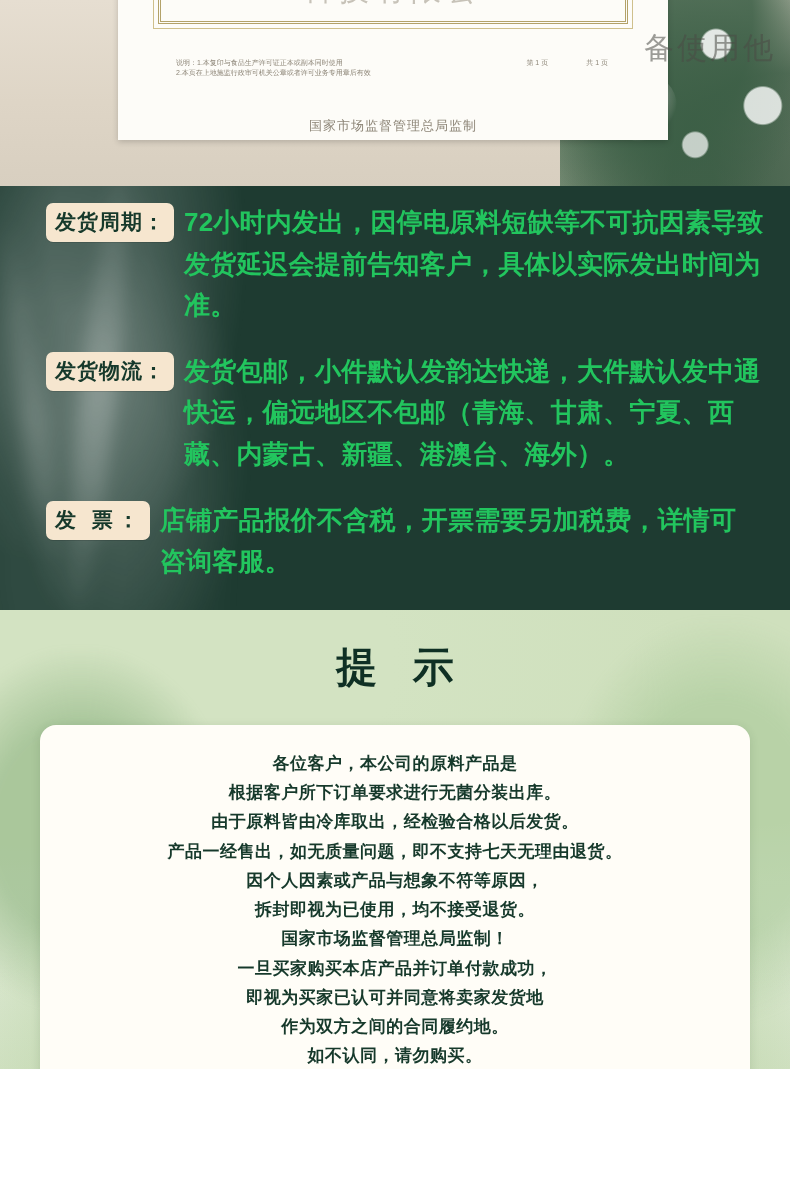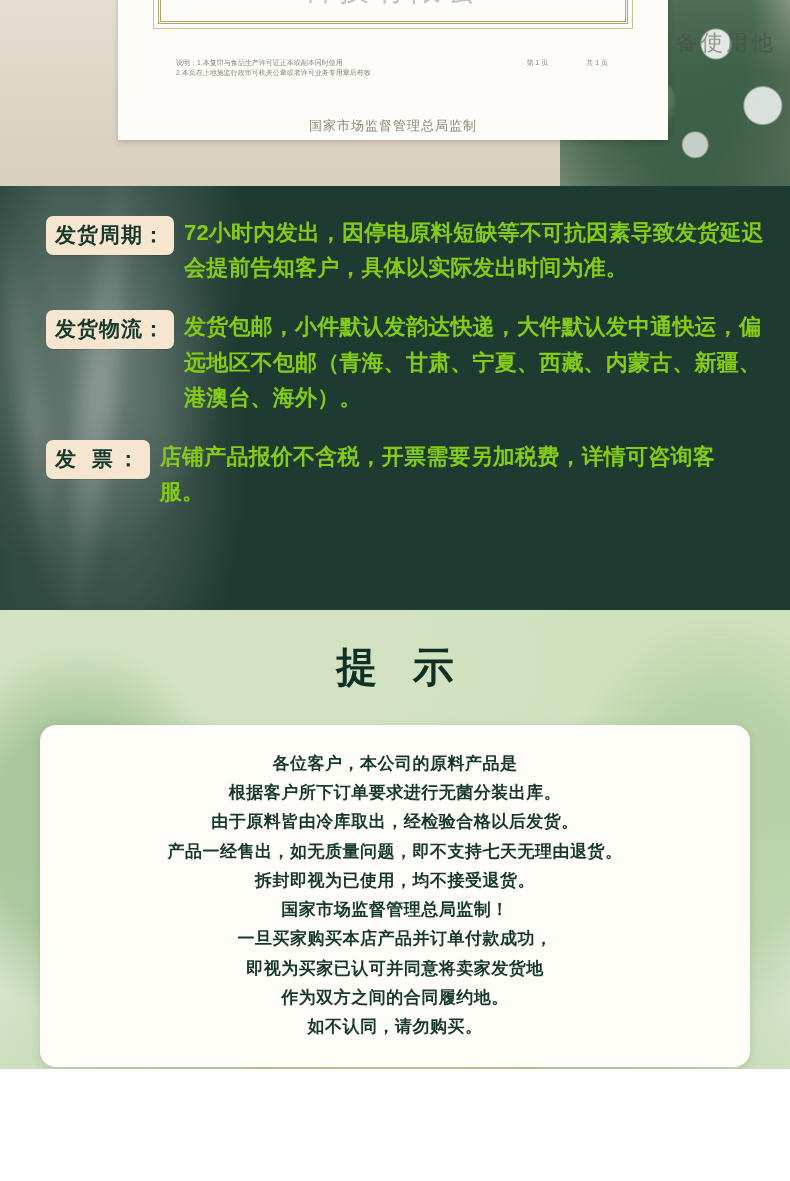--- a/index.html
+++ b/index.html
@@ -98,21 +98,21 @@
     top: 447px;
     text-align: center;
     font-size: 13px;
     color: #8d8577;
     letter-spacing: 1px;
   }
   .cert-overlay-text {
     position: absolute;
     right: 14px;
     top: 28px;
-    font-size: 22px;
+    font-size: 30px;
     letter-spacing: 3px;
     color: rgba(75,75,70,0.55);
     white-space: nowrap;
   }
 
   
   .info-block {
     position: relative;
     width: 790px;
     height: 424px;
@@ -147,21 +147,21 @@
     left: 60px; top: 60px;
     width: 26px; height: 380px;
     background: linear-gradient(180deg, rgba(255,255,255,0.03), rgba(255,255,255,0.16), rgba(255,255,255,0.02));
     border-radius: 50%;
     filter: blur(9px);
     transform: rotate(-8deg);
   }
 
   .info-rows {
     position: relative;
-    padding: 29px 24px 0 46px;
+    padding: 16px 24px 0 46px;
   }
   .info-row {
     display: flex;
     align-items: flex-start;
     margin-bottom: 24px;
   }
   .info-tag {
     flex: 0 0 auto;
     background: #f6e6cf;
     color: #16392b;
@@ -170,22 +170,22 @@
     border-radius: 7px;
     padding: 5px 9px 6px;
     margin-right: 10px;
     margin-top: 1px;
     letter-spacing: 1px;
     white-space: nowrap;
     box-shadow: 0 1px 0 rgba(0,0,0,0.12);
   }
   .info-tag.wide { letter-spacing: 5px; padding-right: 6px; }
   .info-text {
-    color: #84cc16;
-    font-size: 22px;
+    color: #22c55e;
+    font-size: 26px;
     font-weight: bold;
     line-height: 1.6;
     letter-spacing: 0.2px;
     max-width: 580px;
   }
 
   
   .tips-block {
     position: relative;
     width: 790px;
@@ -300,20 +300,21 @@
     <div class="blob-r"></div>
     <div class="bowl"></div>
 
     <h2 class="tips-title">提 示</h2>
 
     <div class="tips-card">
       <p class="tips-line">各位客户，本公司的原料产品是</p>
       <p class="tips-line">根据客户所下订单要求进行无菌分装出库。</p>
       <p class="tips-line">由于原料皆由冷库取出，经检验合格以后发货。</p>
       <p class="tips-line">产品一经售出，如无质量问题，即不支持七天无理由退货。</p>
+      <p class="tips-line">因个人因素或产品与想象不符等原因，</p>
       <p class="tips-line">拆封即视为已使用，均不接受退货。</p>
       <p class="tips-line">国家市场监督管理总局监制！</p>
       <p class="tips-line">一旦买家购买本店产品并订单付款成功，</p>
       <p class="tips-line">即视为买家已认可并同意将卖家发货地</p>
       <p class="tips-line">作为双方之间的合同履约地。</p>
       <p class="tips-line">如不认同，请勿购买。</p>
     </div>
   </section>
 
 </div>

